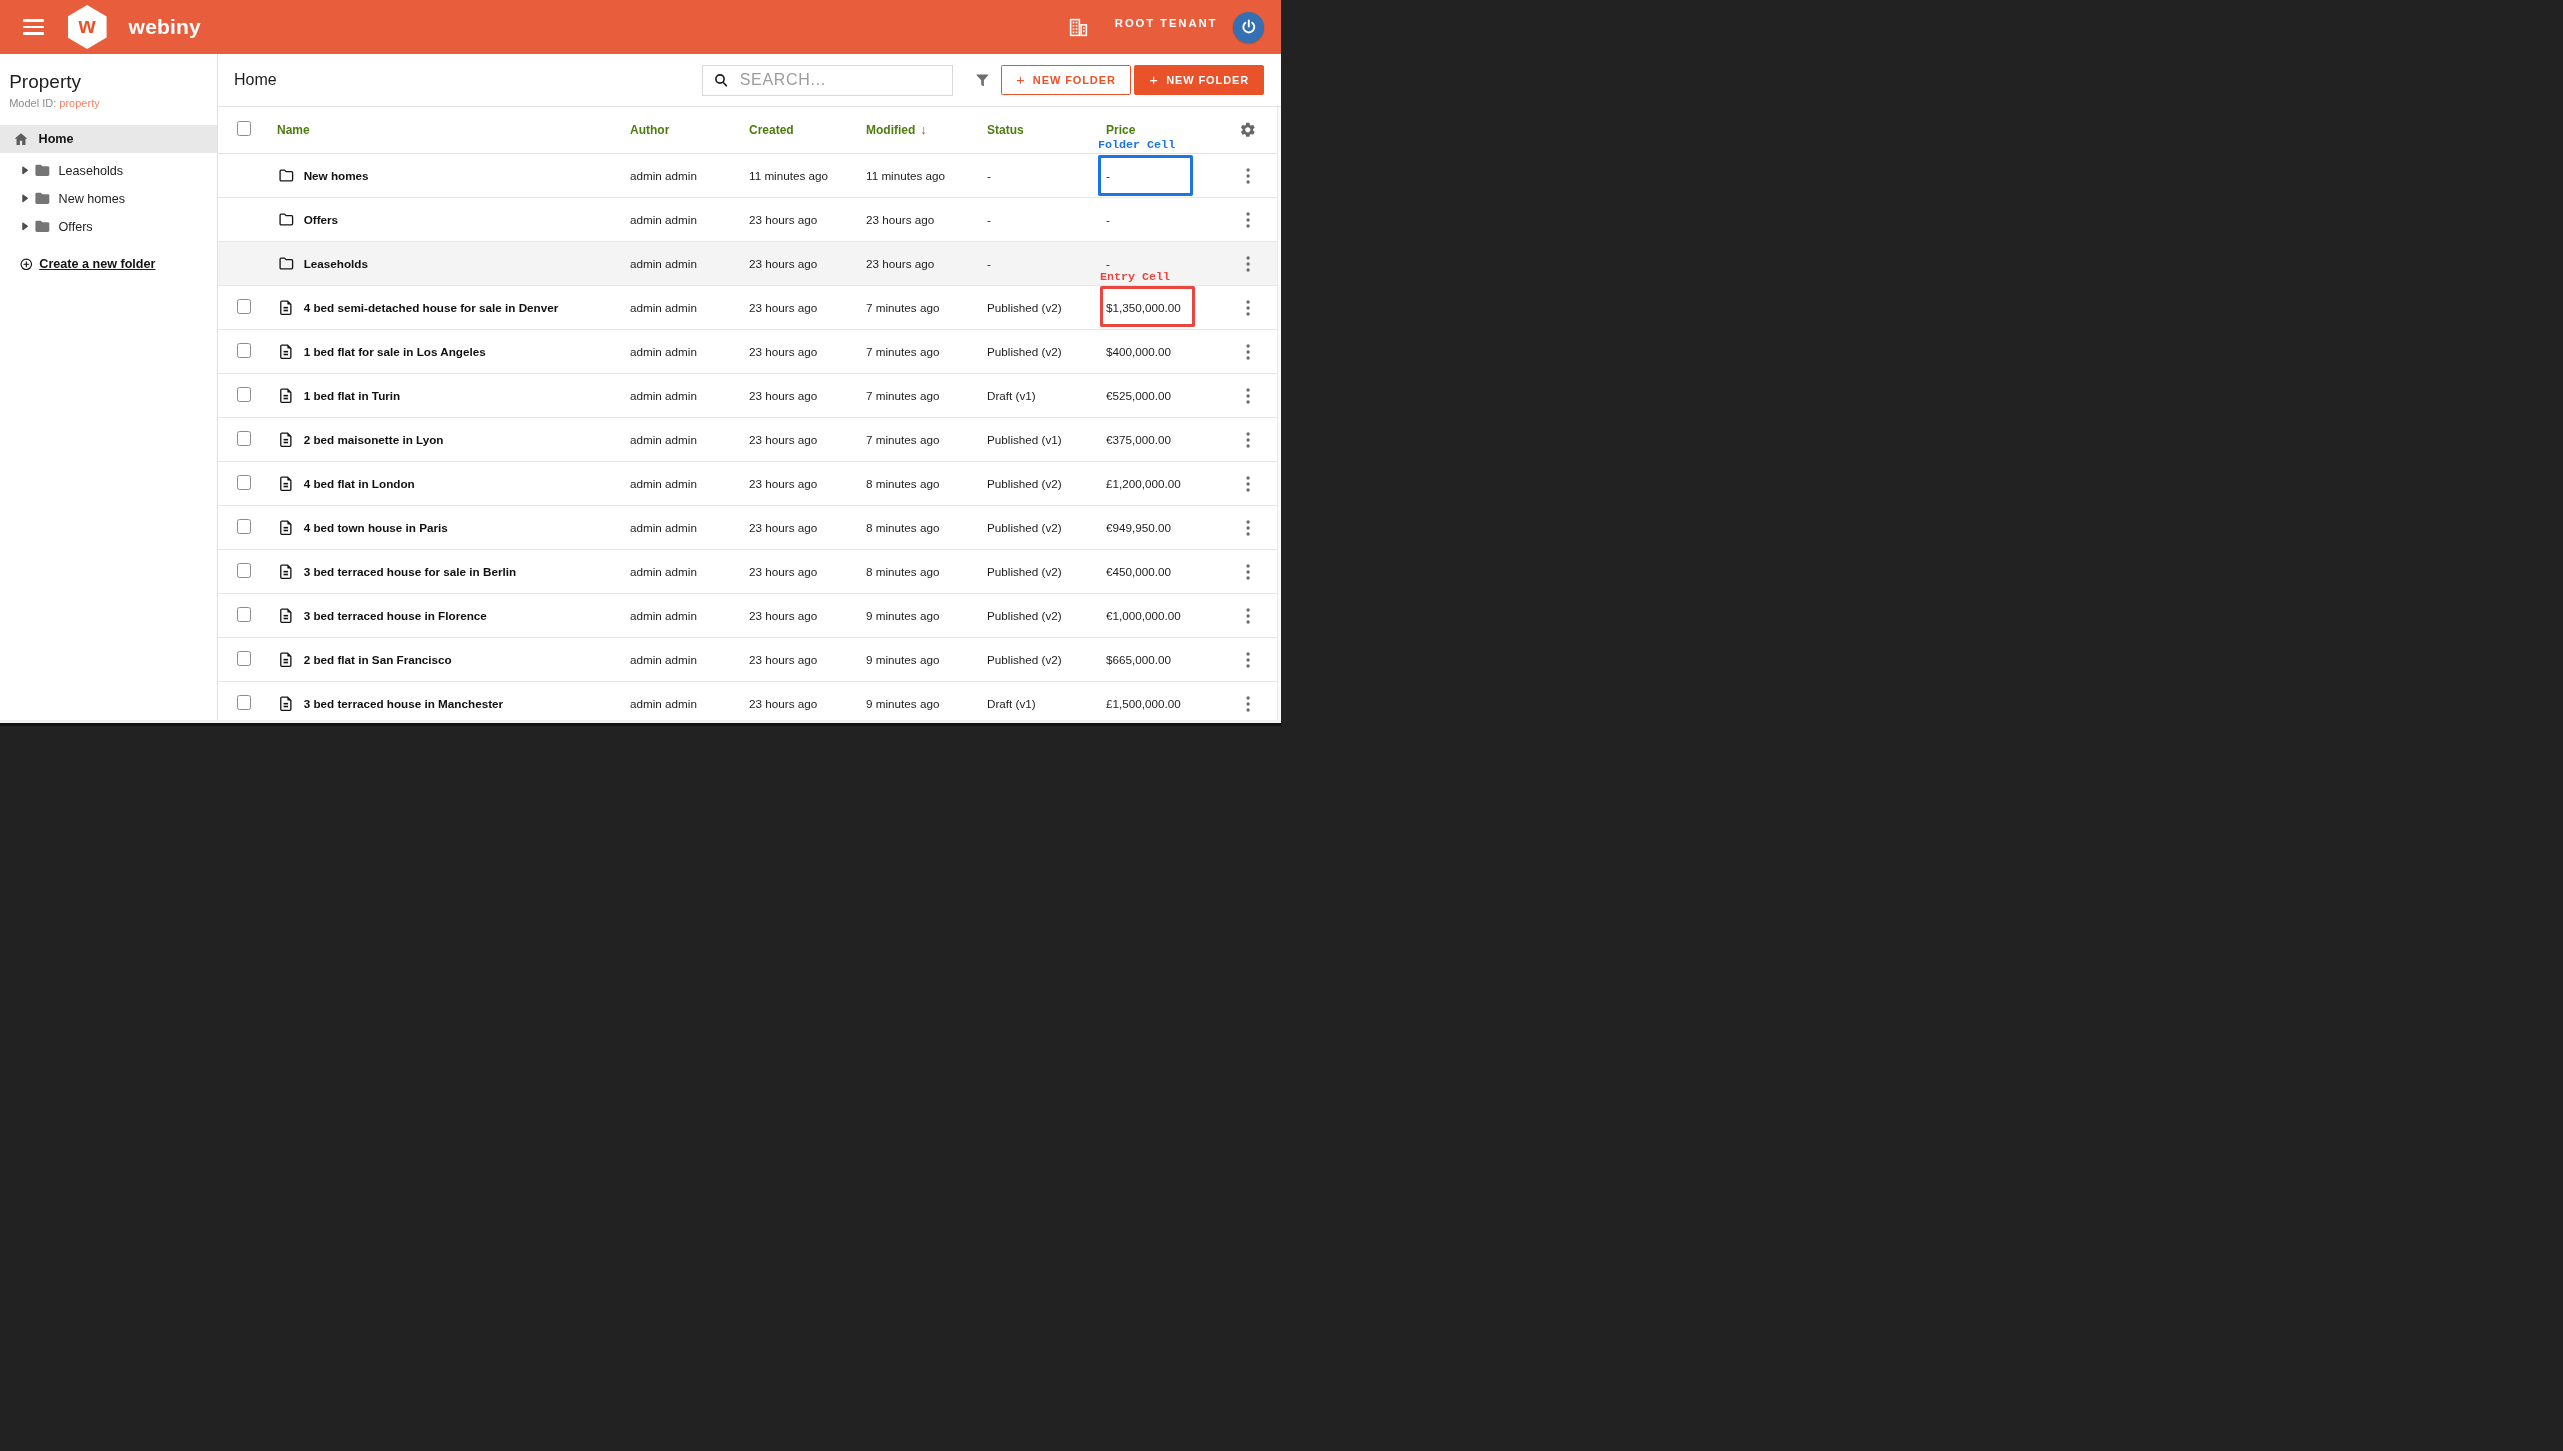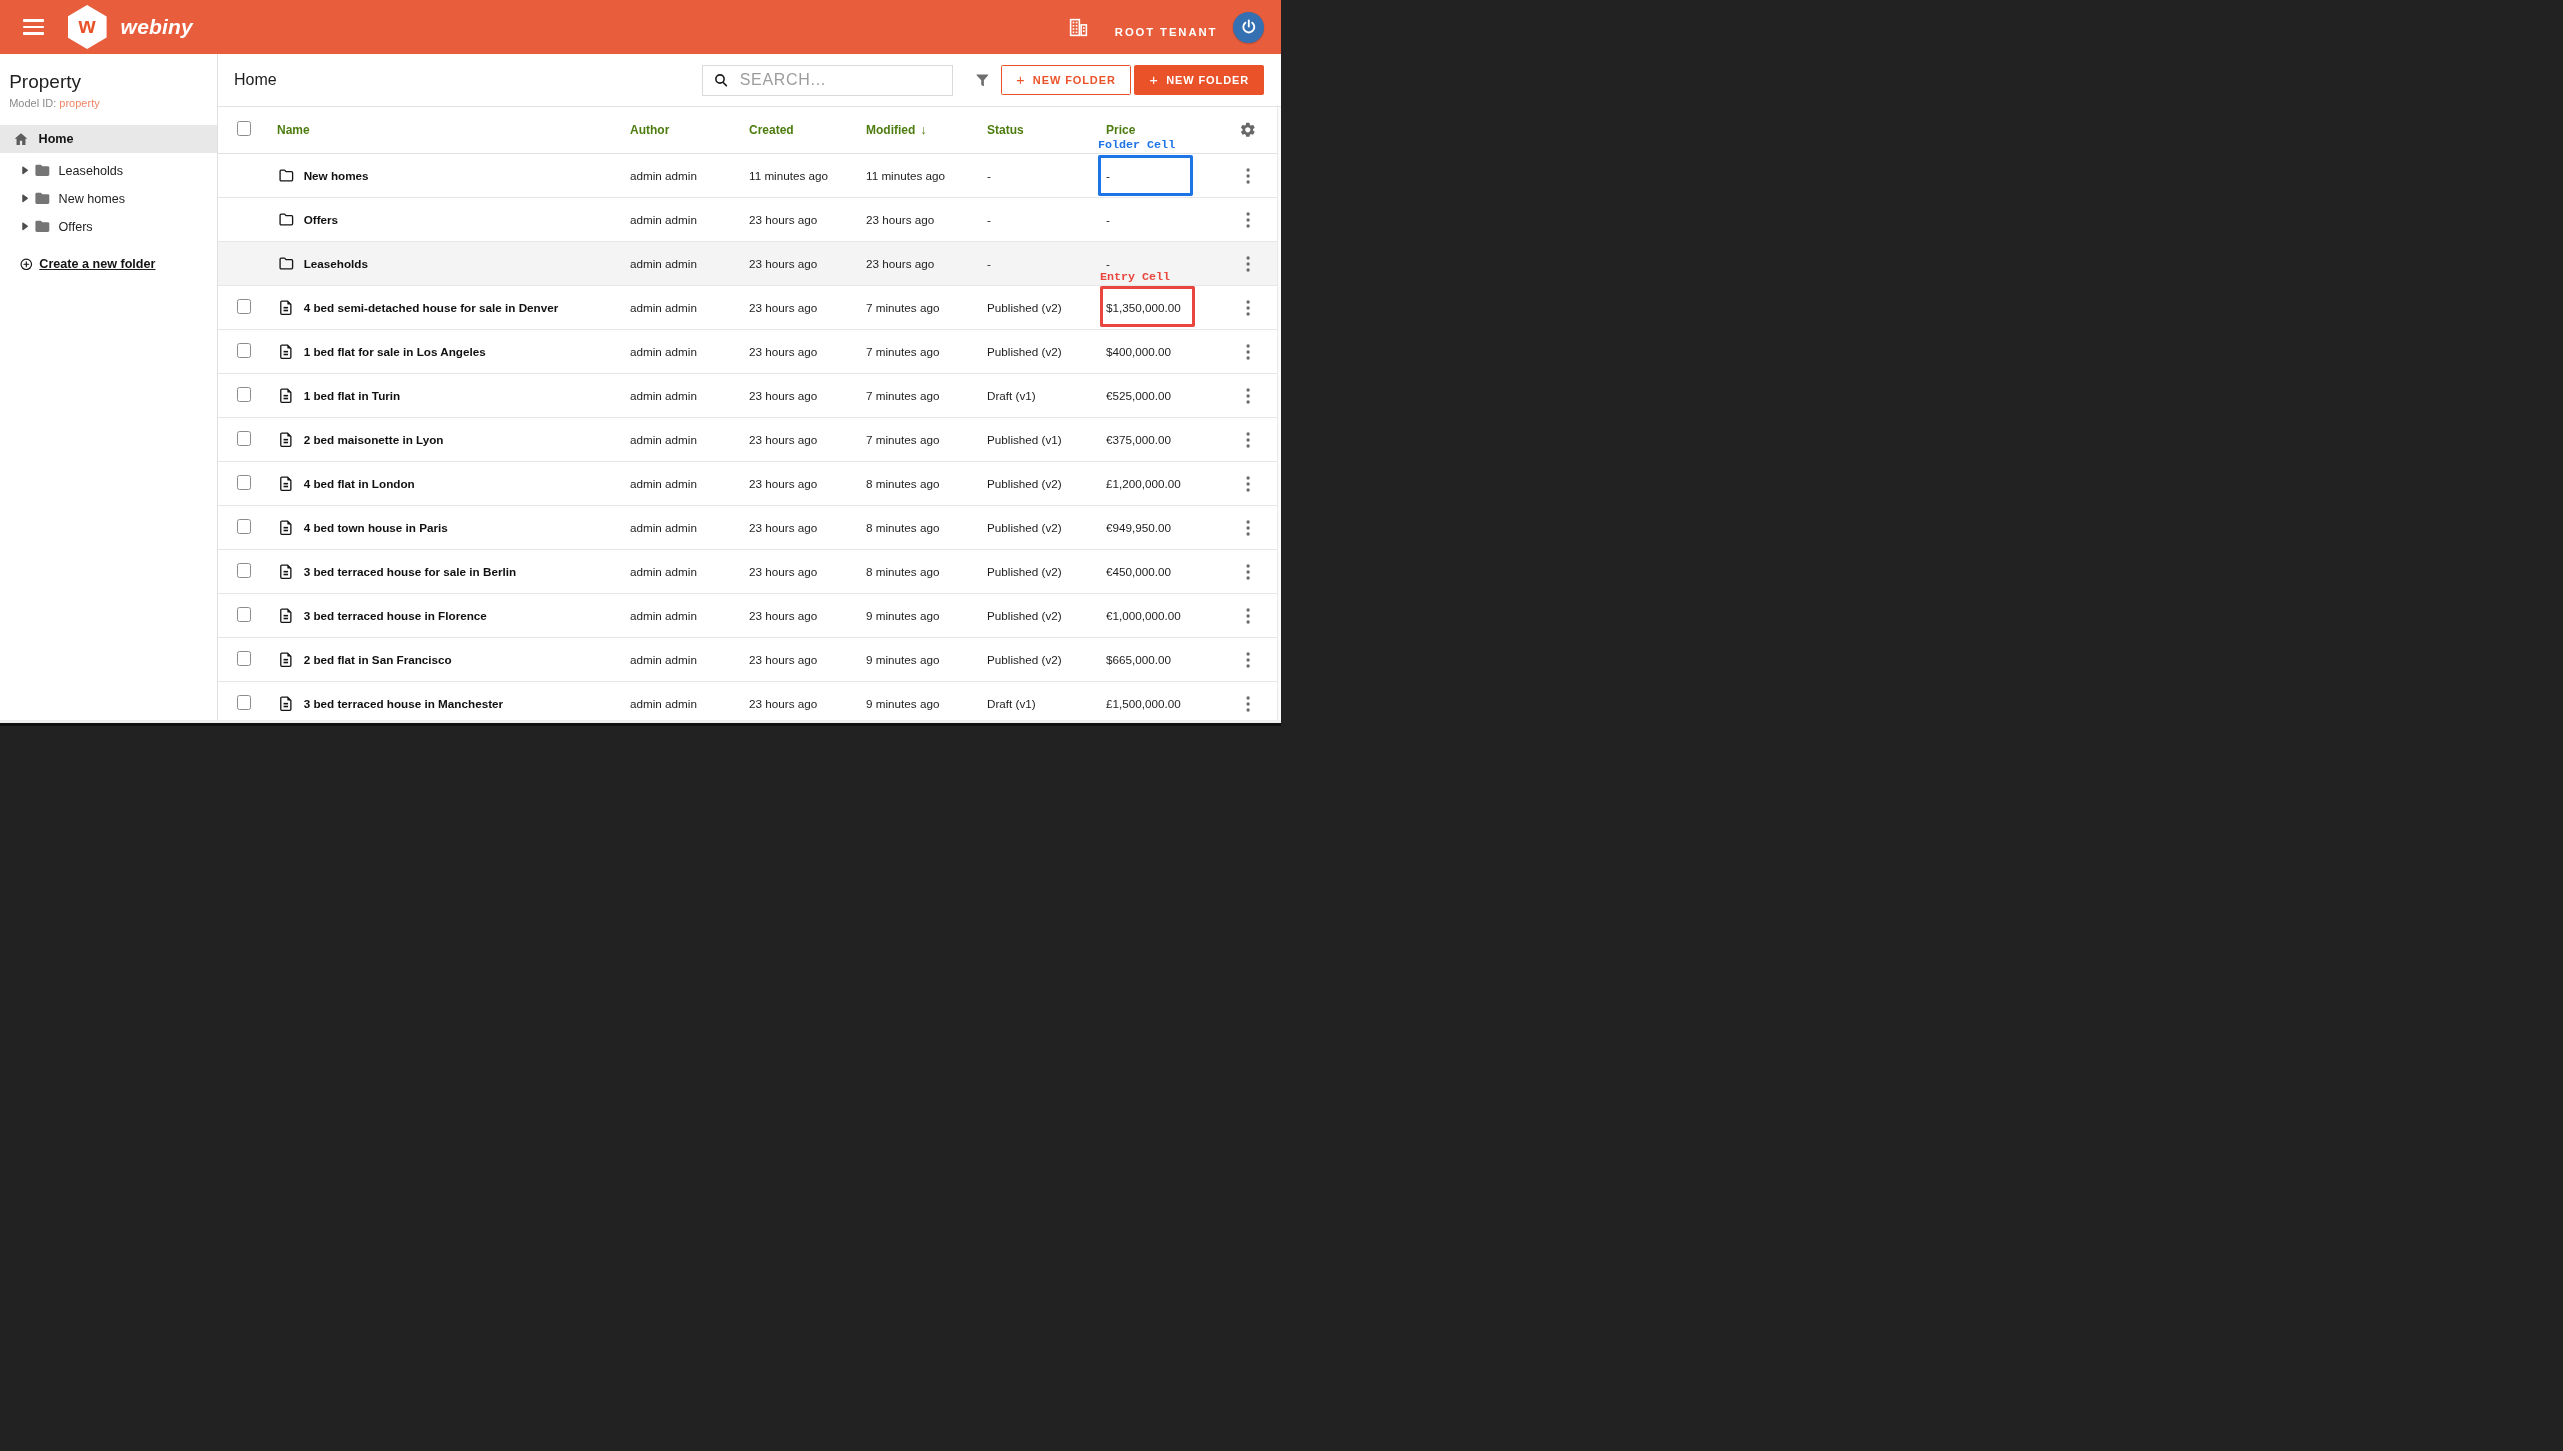--- a/index.html
+++ b/index.html
@@ -13,23 +13,23 @@
   .topbar{position:absolute;left:0;top:0;width:100%;height:54px;background:var(--topbar);
     display:flex;align-items:center;z-index:60;}
   .hamburger{margin-left:22.6px;width:21px;height:16px;display:flex;flex-direction:column;
     justify-content:space-between;cursor:pointer;}
   .hamburger i{display:block;height:2.8px;background:#fff;border-radius:0.8px;}
   .logo{display:flex;align-items:center;margin-left:24px;}
   .hex{width:39px;height:44px;background:#fff;
     clip-path:polygon(50% 0%,100% 26%,100% 74%,50% 100%,0% 74%,0% 26%);
     display:flex;align-items:center;justify-content:center;}
   .hex span{color:var(--accent);font-weight:800;font-size:22px;line-height:1;margin-top:-1.7px;}
-  .wordmark{color:#fff;font-size:21px;font-weight:700;margin-left:14px;letter-spacing:0.2px;font-style:italic;}
+  .wordmark{color:#fff;font-size:21px;font-weight:700;margin-left:22px;letter-spacing:0.2px;}
   .topbar-right{margin-left:auto;display:flex;align-items:center;margin-right:16.7px;}
-  .tenant{display:flex;align-items:flex-end;gap:26px;cursor:pointer;}
+  .tenant{display:flex;align-items:flex-start;gap:26px;cursor:pointer;}
   .tenant-label{color:#fff;font-size:11.3px;font-weight:600;letter-spacing:1.9px;}
   .avatar{width:31px;height:31px;border-radius:50%;background:var(--avatar-bg);
     display:flex;align-items:center;justify-content:center;margin-left:16px;cursor:pointer;
     box-shadow:0 0.8px 1.7px rgba(0,0,0,.25);}
   
   .sidebar{position:absolute;left:0;top:54px;width:218px;bottom:0;background:#fff;
     border-right:0.8px solid #e0e0e0;z-index:10;}
   .sb-title{margin:16.7px 0 0 9.2px;font-size:19px;color:#1f1f1f;font-weight:400;line-height:21px;}
   .sb-sub{margin:5px 0 0 9.2px;font-size:11px;color:#8a8a8a;}
   .sb-sub b{color:var(--model-id);font-weight:400;}

